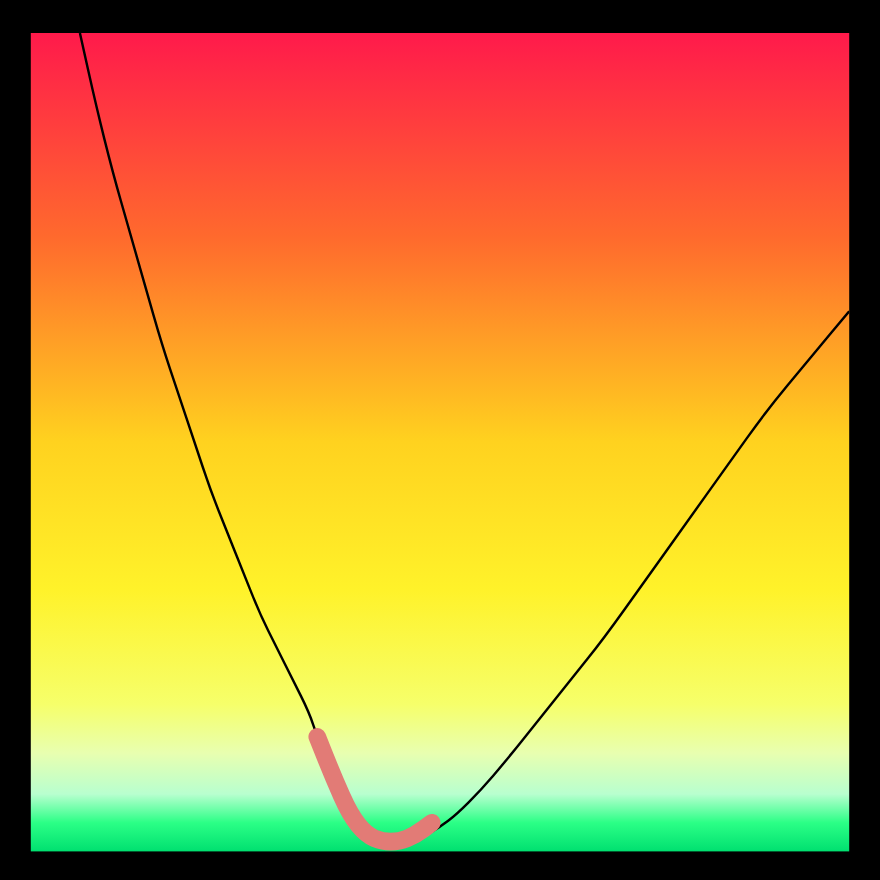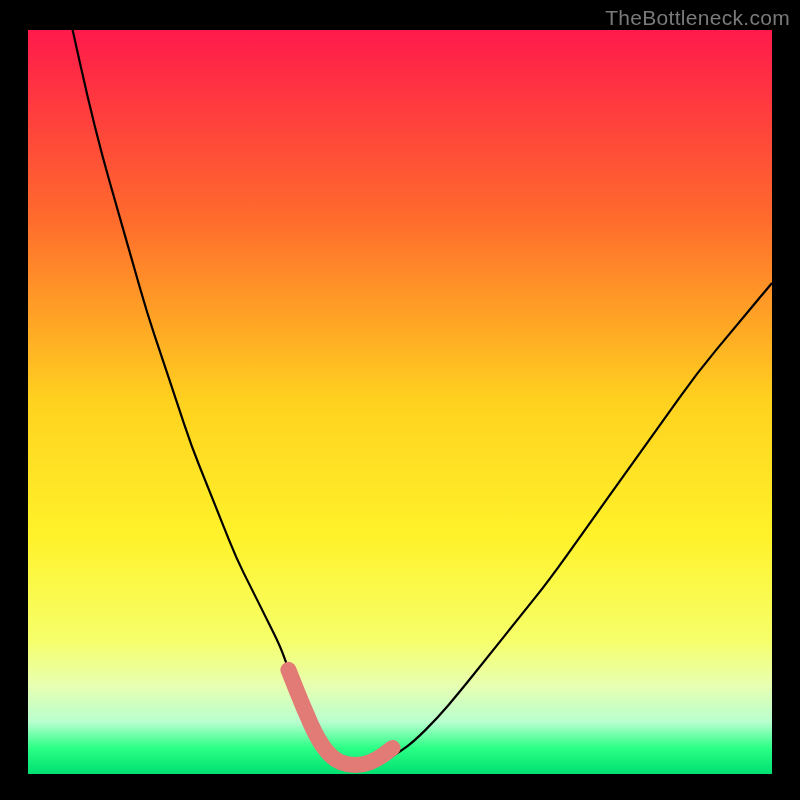--- a/index.html
+++ b/index.html
@@ -36,21 +36,20 @@
     left: 0;
     width: 800px;
     height: 800px;
     display: block;
   }
 </style>
 </head>
 <body>
 
 <div class="frame">
-  <div class="watermark">TheBottleneck.com</div>
   <svg class="plot" viewBox="0 0 800 800">
     <defs>
       <linearGradient id="bg-grad" x1="0" y1="0" x2="0" y2="1">
           <stop offset="0%" stop-color="#ff1a4b"></stop>
           <stop offset="25%" stop-color="#ff6a2d"></stop>
           <stop offset="50%" stop-color="#ffd21f"></stop>
           <stop offset="68%" stop-color="#fff22a"></stop>
           <stop offset="82%" stop-color="#f6ff6a"></stop>
           <stop offset="88%" stop-color="#e8ffb0"></stop>
           <stop offset="93%" stop-color="#b8ffcf"></stop>

